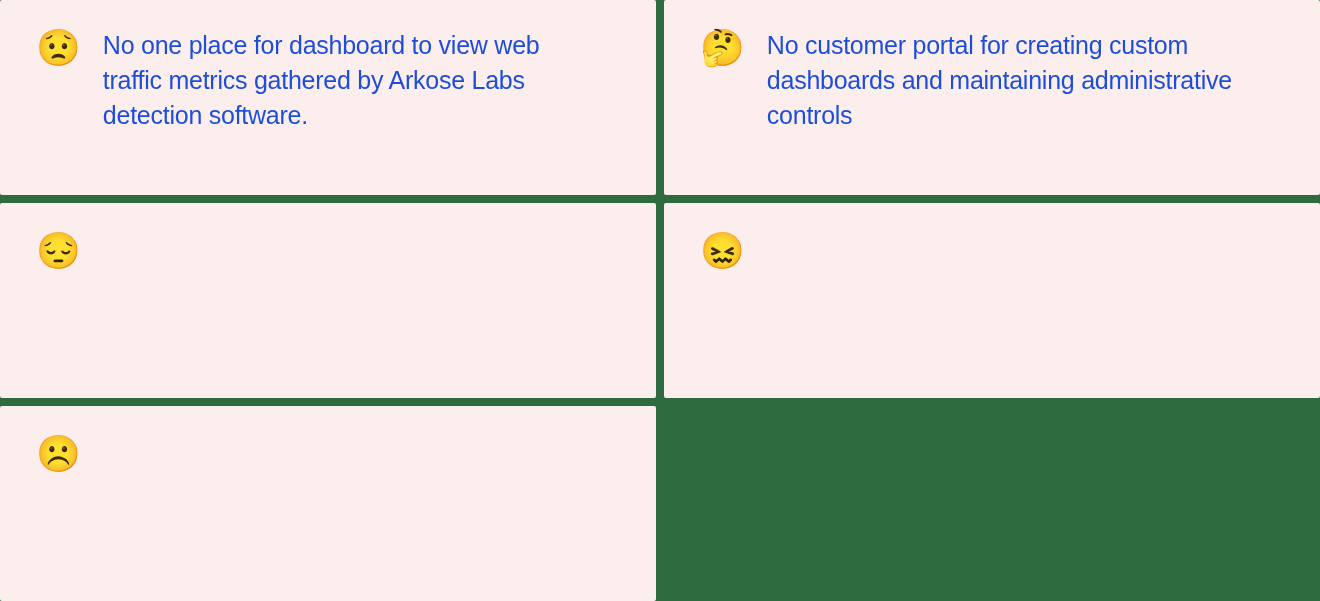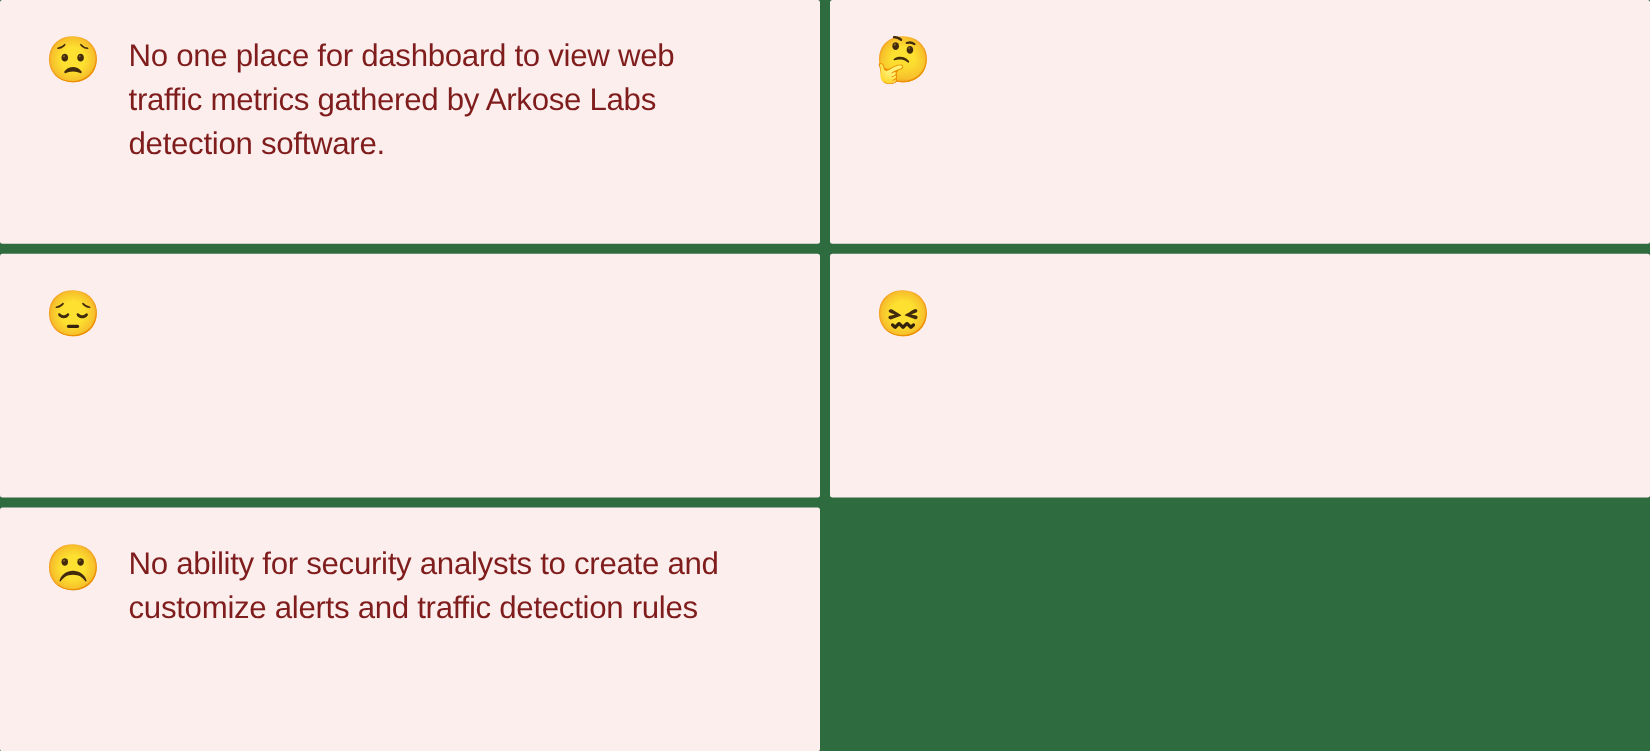--- a/index.html
+++ b/index.html
@@ -32,44 +32,44 @@
     }
     .emoji {
       font-size: 36px;
       line-height: 1;
       flex-shrink: 0;
       margin-top: 2px;
     }
     .card-text {
       font-size: 25px;
       line-height: 1.4;
-      color: #7f1d1d;
+      color: #1d4ed8;
       font-weight: 400;
       letter-spacing: -0.01em;
       max-width: 480px;
     }
     .empty {
       background: transparent;
     }
   </style>
 </head>
 <body>
 
 <div class="grid">
   <div class="card">
     <span class="emoji">😟</span>
     <div class="card-text">No one place for dashboard to view web traffic metrics gathered by Arkose Labs detection software.</div>
   </div>
   <div class="card">
     <span class="emoji">🤔</span>
+    <div class="card-text">No customer portal for creating custom dashboards and maintaining administrative controls</div>
   </div>
   <div class="card">
     <span class="emoji">😔</span>
   </div>
   <div class="card">
     <span class="emoji">😖</span>
   </div>
   <div class="card">
     <span class="emoji">☹️</span>
-    <div class="card-text">No ability for security analysts to create and customize alerts and traffic detection rules</div>
   </div>
   <div class="empty"></div>
 </div>
 
 </body></html>

